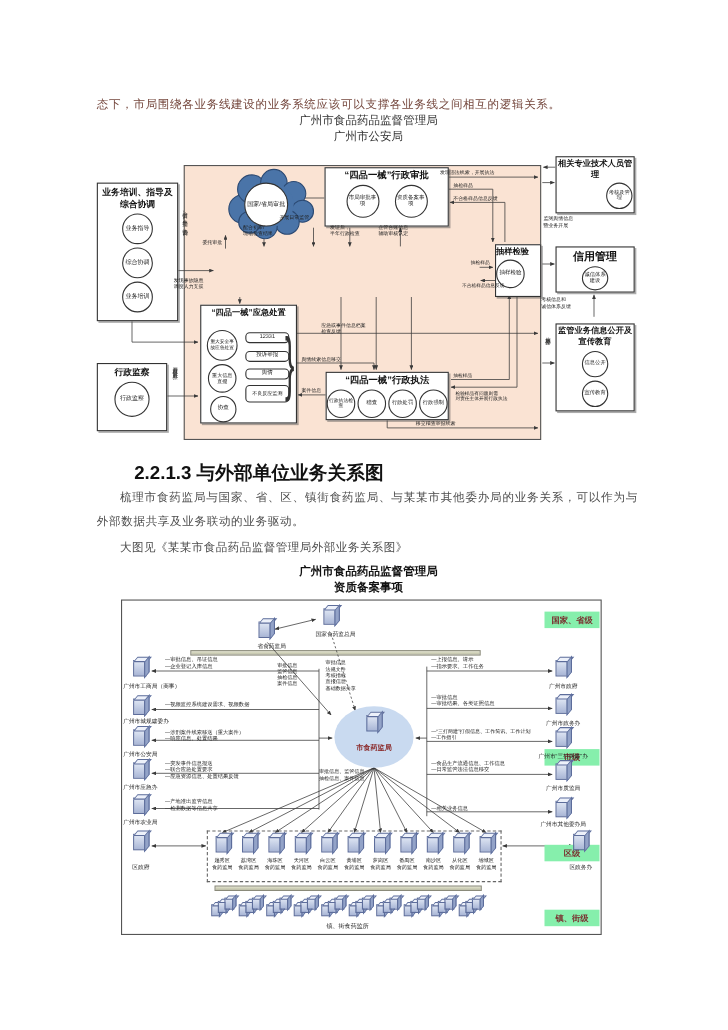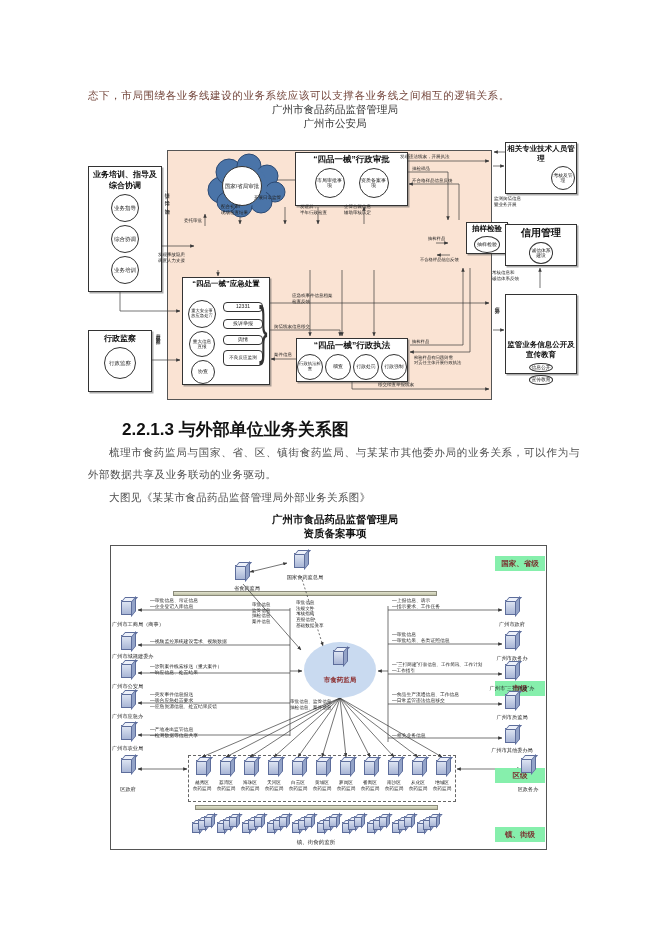--- a/index.html
+++ b/index.html
@@ -144,21 +144,21 @@
 
   <div class="bx sh" style="left:295px;top:152px;width:113px;height:54px;">
     <div class="bt" style="font-size:8.5px;margin-top:1px;">“四品一械”行政审批</div>
     <div style="display:flex;justify-content:center;gap:14px;margin-top:2px;">
       <div class="c" style="width:30px;height:30px;font-size:5px;">市局审批事项</div>
       <div class="c" style="width:30px;height:30px;font-size:5px;">资质备案事项</div>
     </div>
   </div>
 
 
-  <div class="bx sh" style="left:450px;top:222px;width:42px;height:32px;display:flex;flex-direction:column;align-items:center;gap:2px;padding-top:1px;margin-left:16px;">
+  <div class="bx sh" style="left:450px;top:222px;width:42px;height:48px;display:flex;flex-direction:column;align-items:flex-start;gap:2px;padding-top:1px;">
     <div class="bt" style="font-size:7.5px;">抽样检验</div>
     <div class="c" style="width:26px;height:26px;font-size:5px;">抽样检验</div>
   </div>
 
   <div class="bx sh" style="left:182px;top:277px;width:88px;height:108px;">
     <div class="bt" style="font-size:7.5px;margin-top:1px;">“四品一械”应急处置</div>
     <div class="c" style="position:absolute;left:5px;top:22px;width:28px;height:28px;font-size:4.3px;">重大安全事故应急处置</div>
     <div class="c" style="position:absolute;left:6px;top:53px;width:26px;height:26px;font-size:4.6px;">重大信息直报</div>
     <div class="c" style="position:absolute;left:8px;top:82px;width:24px;height:24px;font-size:5px;">协查</div>
     <div class="r" style="position:absolute;left:40px;top:24px;width:40px;height:10px;font-size:5px;">12331</div>
@@ -182,21 +182,21 @@
     <div class="bt" style="font-size:7.5px;">相关专业技术人员管理</div>
     <div class="c" style="width:24px;height:24px;font-size:4.8px;">考核及管理</div>
   </div>
 
   <div class="bx sh" style="left:505px;top:224px;width:72px;height:42px;display:flex;flex-direction:column;align-items:center;gap:2px;padding:1px;">
     <div class="bt" style="font-size:10px;">信用管理</div>
     <div class="c" style="width:24px;height:24px;font-size:4.8px;">诚信体系建设</div>
   </div>
 
   <div class="bx sh" style="left:505px;top:294px;width:72px;height:80px;display:flex;flex-direction:column;align-items:center;gap:3px;padding:1px;">
-    <div class="bt" style="font-size:7.5px;margin-top:44px;">监管业务信息公开及宣传教育</div>
+    <div class="bt" style="font-size:7.5px;">监管业务信息公开及宣传教育</div>
     <div class="c" style="width:24px;height:24px;font-size:4.8px;">信息公开</div>
     <div class="c" style="width:24px;height:24px;font-size:4.8px;">宣传教育</div>
   </div>
 
   <div class="lb vert" style="left:164px;top:188px;">培训、指导、协调</div>
   <div class="lb" style="left:158px;top:252px;width:44px;font-size:4.5px;">发现事故隐患
 调度人力支援</div>
   <div class="lb vert" style="left:155px;top:330px;">开展日常监察</div>
   <div class="lb" style="left:184px;top:218px;width:30px;font-size:4.5px;">委托审批</div>
   <div class="lb" style="left:221px;top:204px;width:42px;font-size:4.5px;">配合初审/

